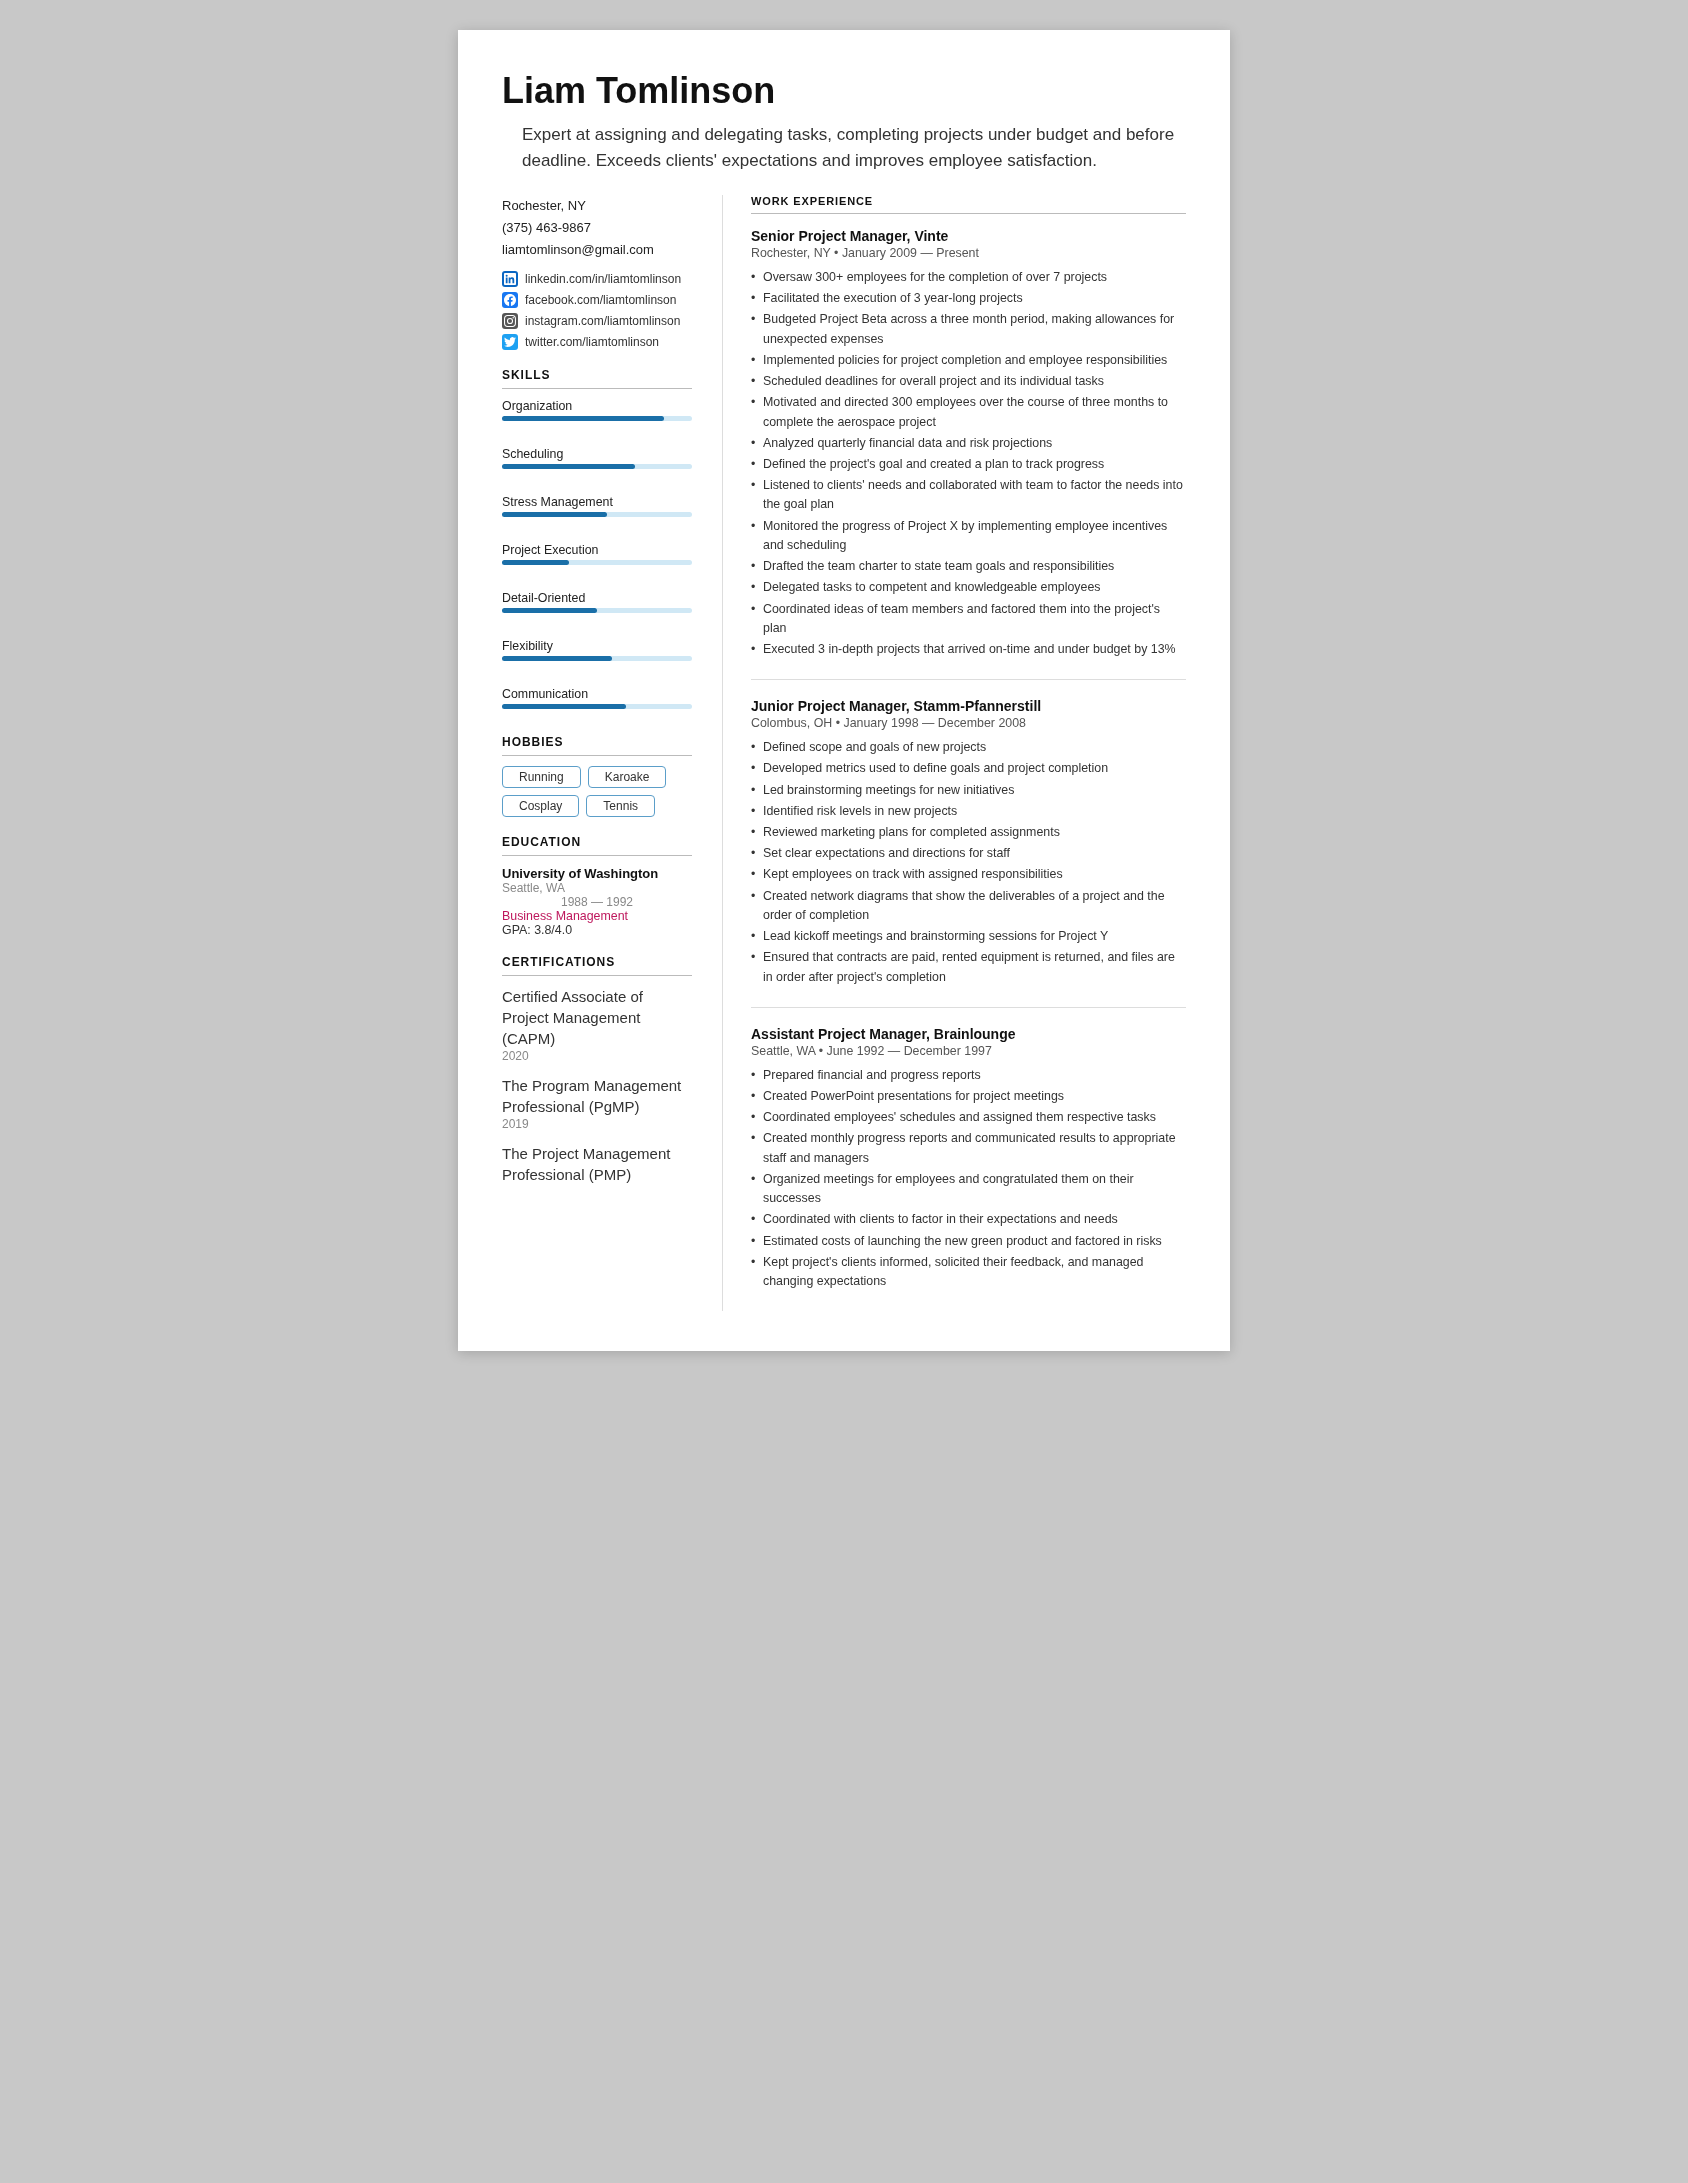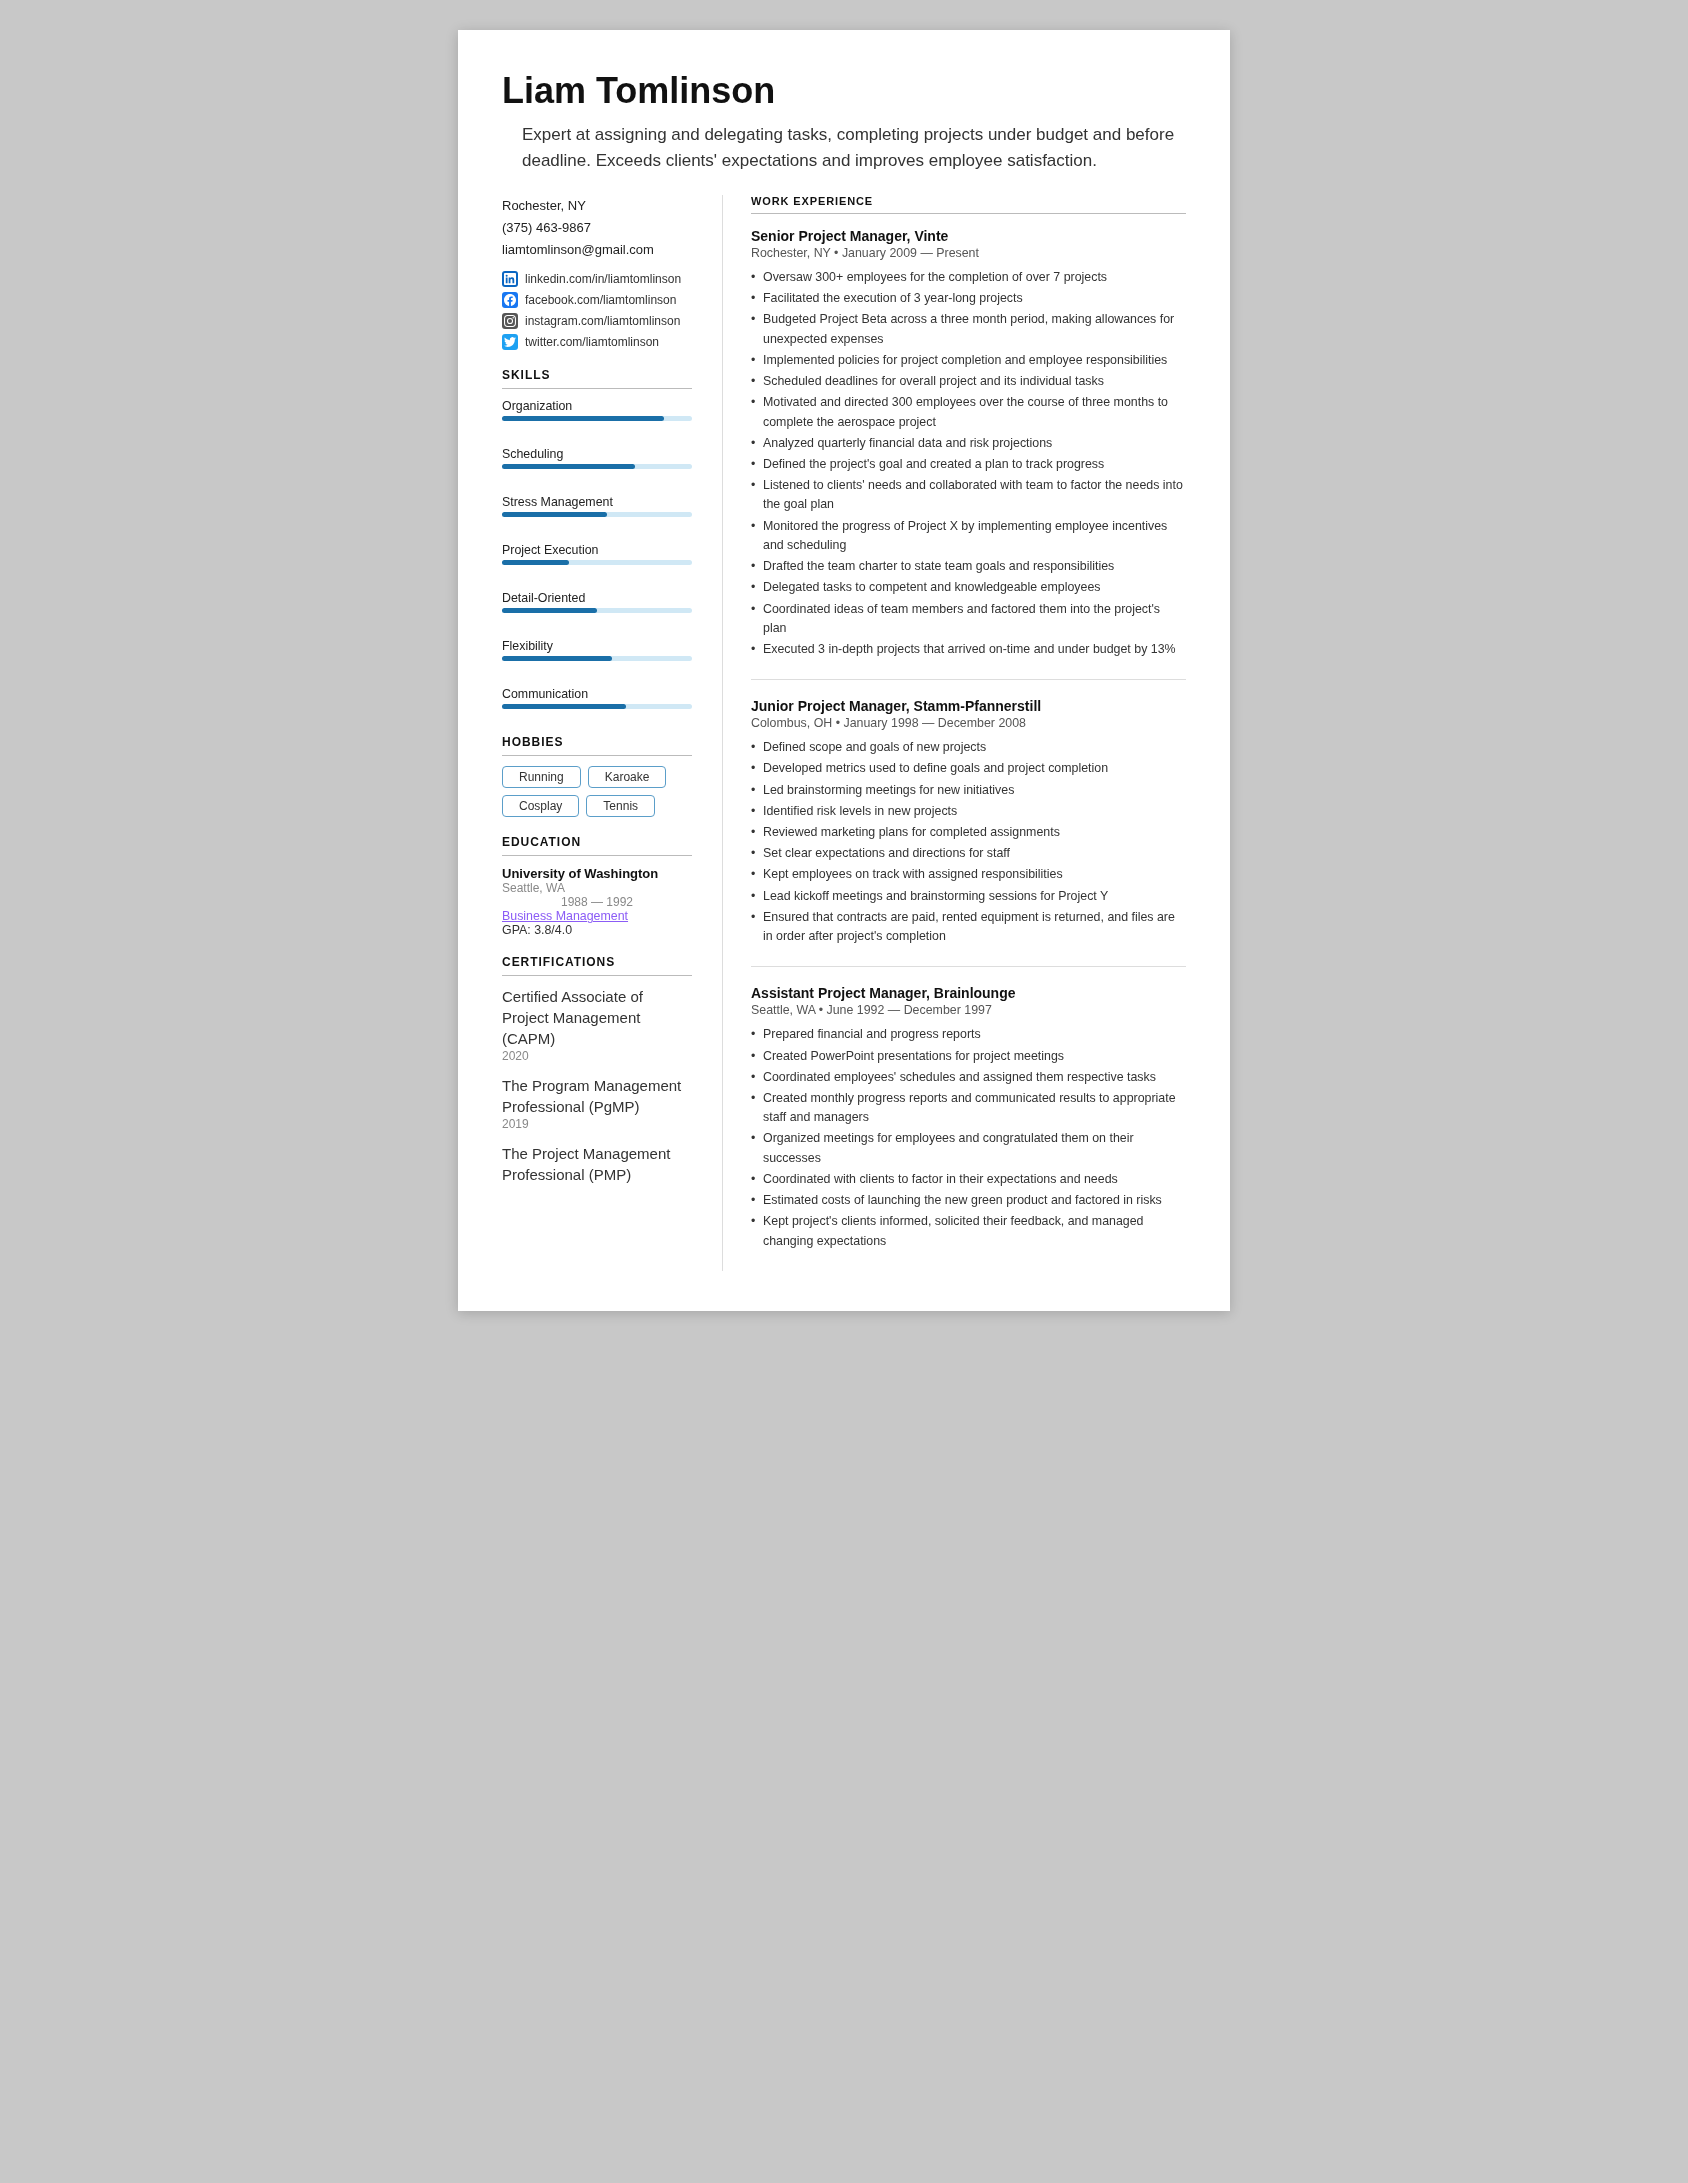--- a/index.html
+++ b/index.html
@@ -136,22 +136,21 @@
       font-size: 12px;
       color: #888;
     }
     .edu-years {
       font-size: 12px;
       color: #888;
       text-align: center;
     }
     .edu-degree {
       font-size: 12.4px;
-      color: #8b5cf6;
-      text-decoration: underline;
+      color: #be185d;
     }
     .edu-gpa {
       font-size: 12.4px;
       color: #333;
     }
     .cert-block {
       margin-bottom: 12px;
     }
     .cert-name {
       font-size: 15px;
@@ -396,20 +395,21 @@
     <div class="job-title">Junior Project Manager, Stamm-Pfannerstill</div>
     <div class="job-meta">Colombus, OH • January 1998 — December 2008</div>
     <ul class="job-bullets">
               <li>Defined scope and goals of new projects</li>
               <li>Developed metrics used to define goals and project completion</li>
               <li>Led brainstorming meetings for new initiatives</li>
               <li>Identified risk levels in new projects</li>
               <li>Reviewed marketing plans for completed assignments</li>
               <li>Set clear expectations and directions for staff</li>
               <li>Kept employees on track with assigned responsibilities</li>
+              <li>Created network diagrams that show the deliverables of a project and the order of completion</li>
               <li>Lead kickoff meetings and brainstorming sessions for Project Y</li>
               <li>Ensured that contracts are paid, rented equipment is returned, and files are in order after project's completion</li>
             </ul>
   </div>
           <hr class="job-separator">
           <div class="job-block">
     <div class="job-title">Assistant Project Manager, Brainlounge</div>
     <div class="job-meta">Seattle, WA • June 1992 — December 1997</div>
     <ul class="job-bullets">
               <li>Prepared financial and progress reports</li>

